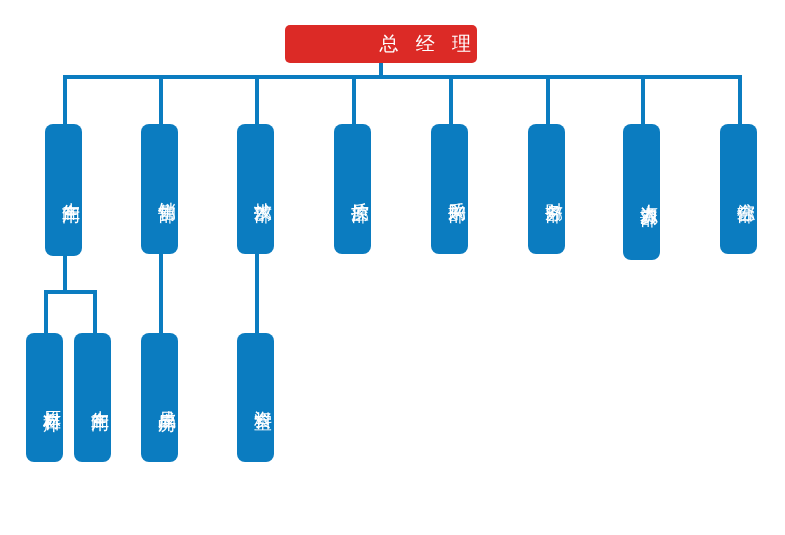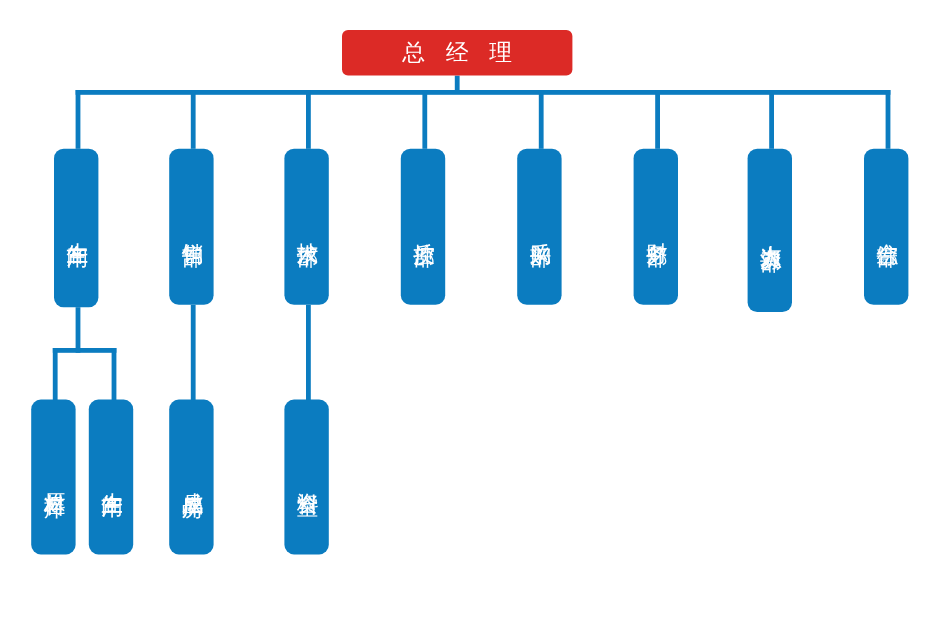--- a/index.html
+++ b/index.html
@@ -19,21 +19,21 @@
     left: 0;
     top: 0;
     width: 785px;
     height: 535px;
   }
   .node {
     position: absolute;
     box-sizing: border-box;
     display: flex;
     align-items: center;
-    justify-content: center;
+    justify-content: flex-end;
     color: #ffffff;
     z-index: 2;
   }
   .node-root {
     background: #dc2a26;
     border-radius: 5px;
     font-size: 19px;
     letter-spacing: 6px;
     text-indent: 6px;
     font-weight: normal;

